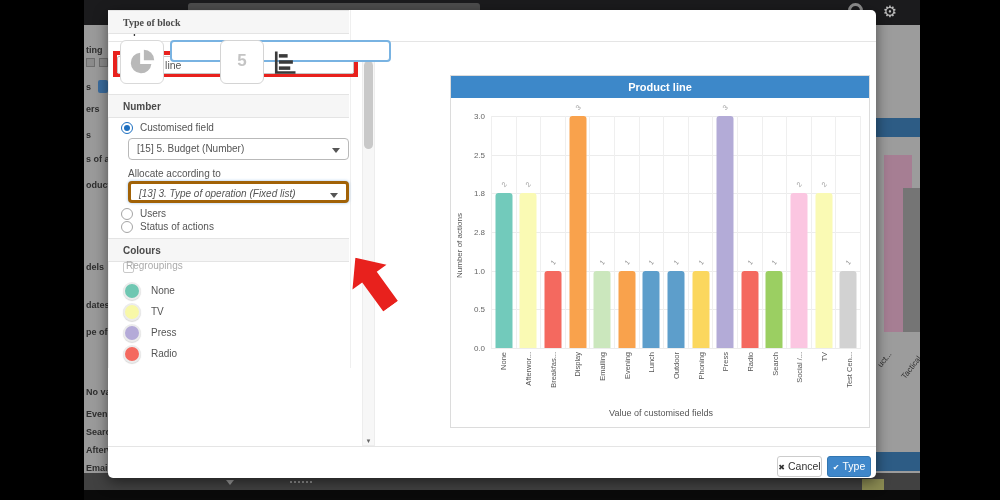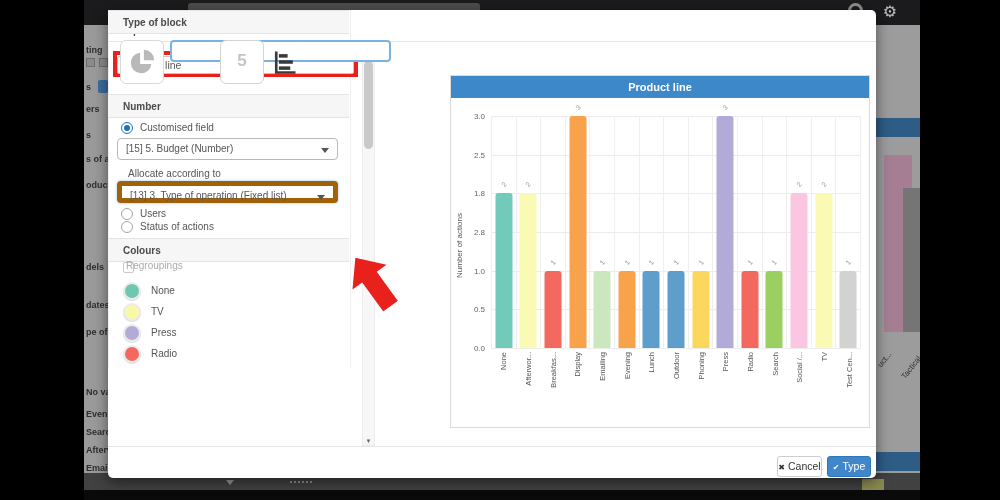--- a/index.html
+++ b/index.html
@@ -46,23 +46,23 @@
               font-size:10px; font-weight:bold; color:#4a4a4a; line-height:23px; padding-left:15px; }
   .type-btn { position:absolute; top:30px; width:44px; height:44px; border:1px solid #d9d9d9; border-radius:6px; background:#fff; }
   .type-btn.sel { border:2px solid #79b3e2; }
   .type-btn svg { display:block; margin:6px auto; }
   #icon-num { font-size:17px; font-weight:bold; color:#c4c4c4; text-align:center; line-height:40px; border-color:#d4d4d4; }
 
   .radio { position:absolute; width:12px; height:12px; border-radius:50%; border:1px solid #a5a5a5; background:#fff; }
   .radio.on { border:1px solid #1d6fc0; }
   .radio.on::after { content:""; position:absolute; left:2px; top:2px; width:6px; height:6px; border-radius:50%; background:#1d6fc0; }
   .rlabel { position:absolute; font-size:10px; color:#555; }
-  .sel { position:absolute; left:9px; width:221px; height:22px; border:1px solid #b9b9b9; border-radius:4px;
+  .sel { position:absolute; left:20px; width:221px; height:22px; border:1px solid #b9b9b9; border-radius:4px;
          background:#fff; font-size:10px; color:#555; line-height:20px; padding-left:8px; }
-  .sel.focus { border:5px solid #a16207; box-shadow:0 0 3px rgba(80,150,220,.6); }
+  .sel.focus { border:3px solid #a16207; box-shadow:0 0 3px rgba(80,150,220,.6);font-style:italic; }
   .sel .chev { position:absolute; right:8px; top:9px; width:0; height:0;
                border-left:4px solid transparent; border-right:4px solid transparent; border-top:5px solid #555; }
   #alloc-label { left:20px; top:235px; font-size:10px; color:#555; }
 
   #chk { left:15px; top:252px; width:11px; height:11px; border:1px solid #c9c9c9; border-radius:2px; background:#fff; }
   #chk-label { left:18px; top:250px; font-size:10px; color:#ababab; }
   .swatch-row { position:absolute; left:15px; height:20px; }
   .swatch { position:absolute; width:18px; height:18px; border-radius:50%; border:2px solid #ececec; box-shadow:0 1px 1px rgba(0,0,0,.15); }
   .swatch-label { position:absolute; left:28px; top:3px; font-size:10px; color:#555; }
 
@@ -159,21 +159,21 @@
       <input id="name-input" value="Product line" style="">
     </div>
 
     <div id="sbar" class="abs">
       <div class="sbar-arrow" style="top:1px;">▲</div>
       <div id="sbar-thumb"></div>
       <div class="sbar-arrow" style="bottom:1px;">▼</div>
     </div>
 
     <div id="panel">
-      <div class="sect-hdr" style="top:0;">Type of block</div>
+      <div class="sect-hdr" style="top:0;font-family:Liberation Serif, serif;">Type of block</div>
 
       <div class="type-btn" style="left:12px;">
         <svg width="30" height="30" viewBox="0 0 32 32">
           <path d="M14 6 A11 11 0 1 0 26 18 L14 18 Z" fill="#b9b9b9"></path>
           <path d="M18 3 A11 11 0 0 1 29 14 L18 14 Z" fill="#b9b9b9"></path>
         </svg>
       </div>
       <div class="type-btn sel" style="left:62px;">
         <svg width="28" height="28" viewBox="0 0 32 32">
           <path d="M6 4 L6 28 L28 28" stroke="#3a3a3a" stroke-width="3" fill="none"></path>
@@ -362,20 +362,21 @@
           <div class="xl">
             <span>Social /...</span>
           </div>
           <div class="xl">
             <span>TV</span>
           </div>
           <div class="xl">
             <span>Test Cen...</span>
           </div>
         </div>
+      <div id="xtitle" class="abs">Value of customised fields</div>
     </div>
 
     <div id="ftr-line" class="abs"></div>
     <div id="btn-cancel" class="btn">
       <span class="gl">✖</span><span>Cancel</span>
     </div>
     <div id="btn-save" class="btn">
       <span class="gl">✔</span><span>Type</span>
     </div>
   </div>

